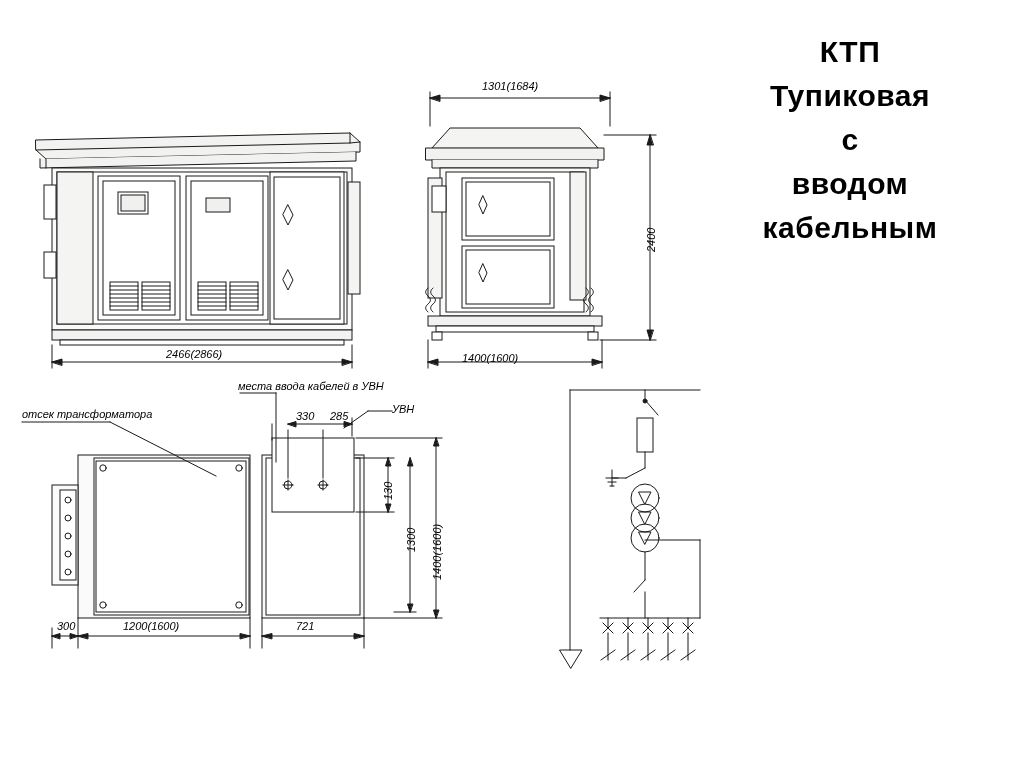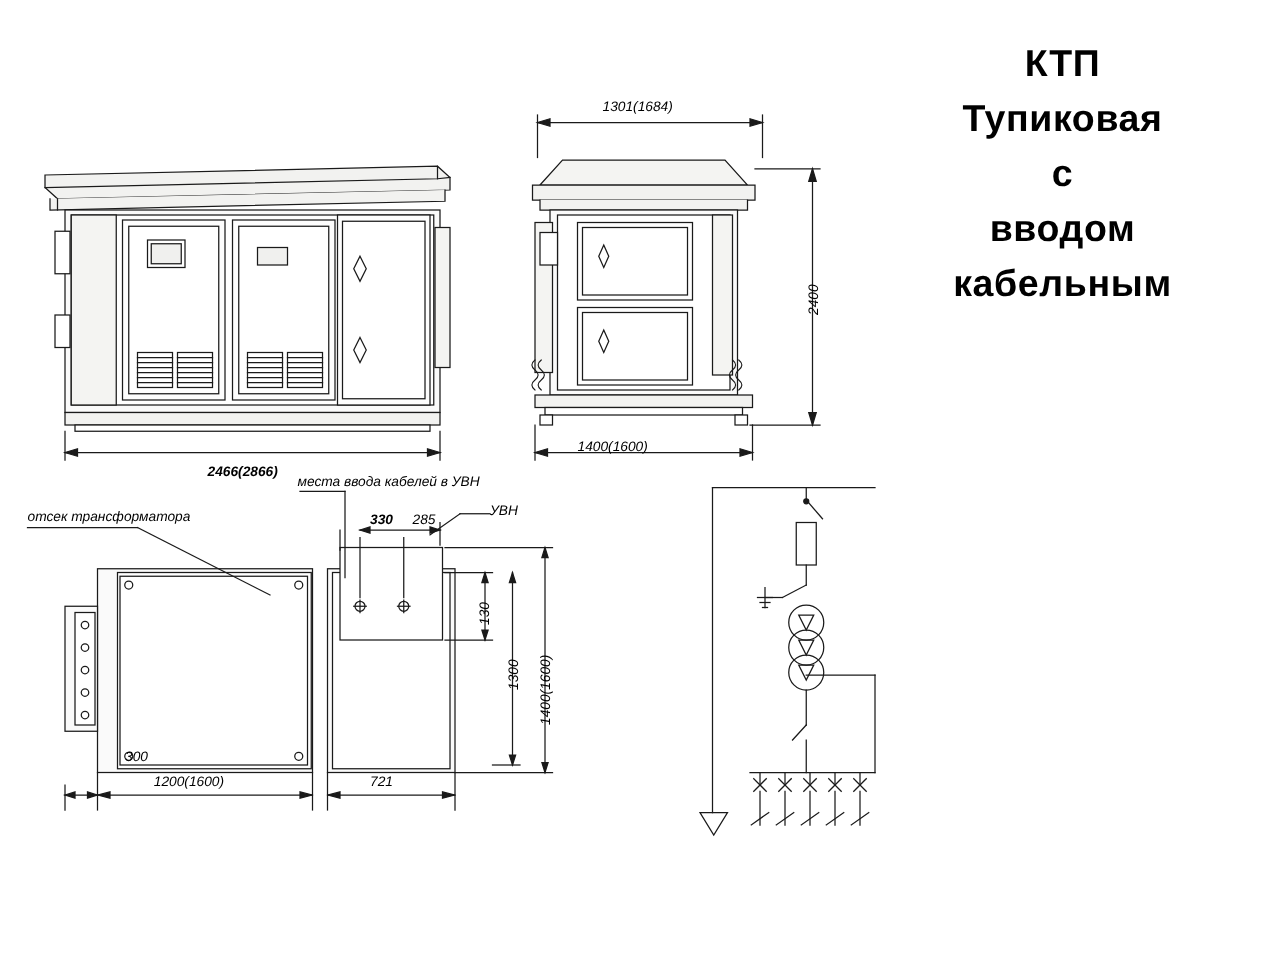--- a/index.html
+++ b/index.html
@@ -344,43 +344,43 @@
           <line x1="693" y1="623" x2="683" y2="633"></line>
           <line x1="688" y1="633" x2="688" y2="660"></line>
           <line x1="681" y1="660" x2="695" y2="650"></line>
         </g>
 
         <path d="M560 650 L582 650 L571 668 Z"></path>
       </g>
     </g>
   </svg>
 
-  <div class="lbl italic" style="left:166px; top:372px;font-weight:bold;">2466(2866)</div>
+  <div class="lbl italic" style="left:166px; top:348px;">2466(2866)</div>
 
   <div class="lbl italic" style="left:482px; top:80px;">1301(1684)</div>
 
   <div class="lbl italic rot" style="left:645px; top:252px;">2400</div>
 
   <div class="lbl italic" style="left:462px; top:352px;">1400(1600)</div>
 
   <div class="lbl italic" style="left:22px; top:408px;">отсек трансформатора</div>
 
   <div class="lbl italic" style="left:238px; top:380px;">места ввода кабелей в УВН</div>
 
   <div class="lbl italic" style="left:392px; top:403px;">УВН</div>
 
-  <div class="lbl italic" style="left:296px; top:410px;font-weight:bold;">330</div>
+  <div class="lbl italic" style="left:296px; top:410px;">330</div>
 
   <div class="lbl italic" style="left:330px; top:410px;">285</div>
 
   <div class="lbl italic rot" style="left:382px; top:500px;">130</div>
 
   <div class="lbl italic rot" style="left:405px; top:552px;">1300</div>
 
   <div class="lbl italic rot" style="left:431px; top:580px;">1400(1600)</div>
 
-  <div class="lbl italic" style="left:57px; top:600px;margin-left:43px;">300</div>
+  <div class="lbl italic" style="left:57px; top:620px;">300</div>
 
   <div class="lbl italic" style="left:123px; top:620px;">1200(1600)</div>
 
   <div class="lbl italic" style="left:296px; top:620px;">721</div>
 
 </div>
 
 </body></html>

